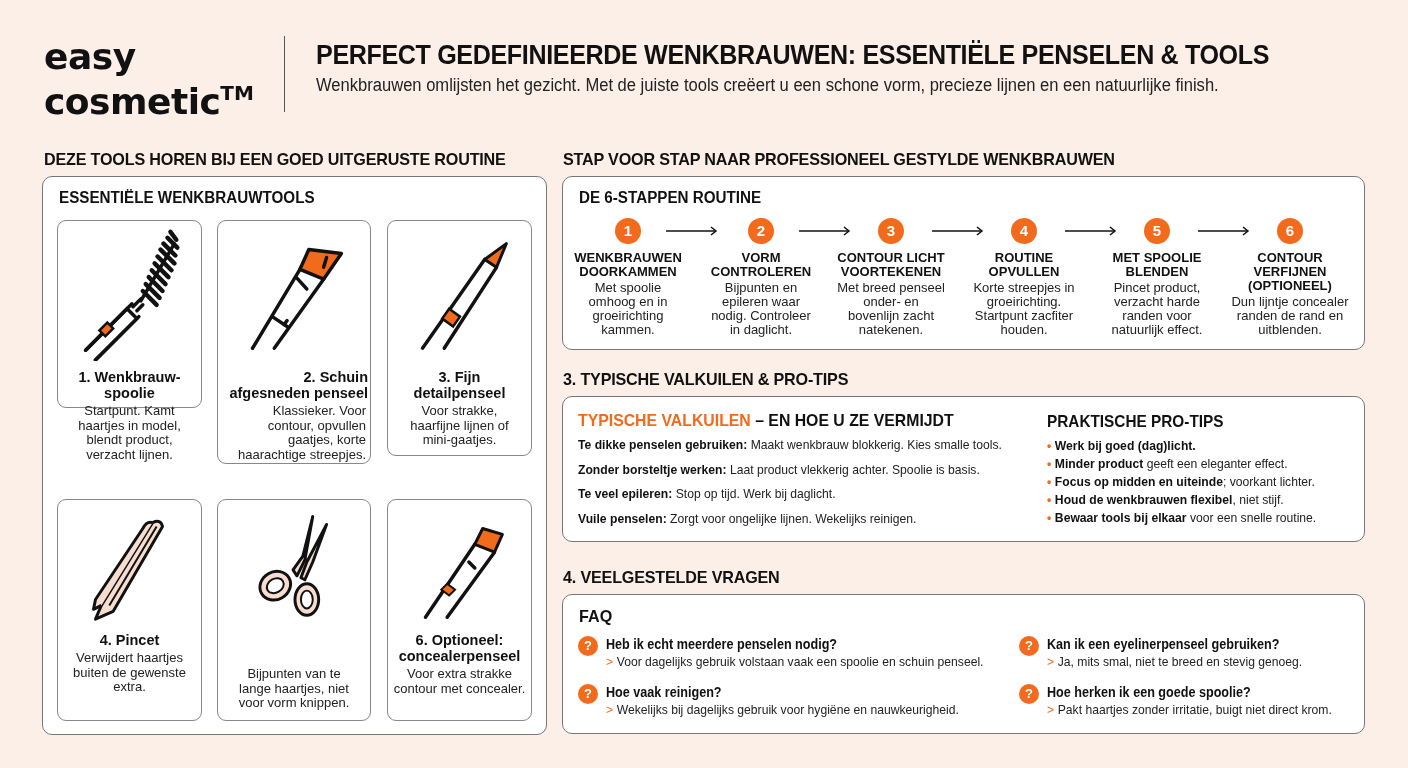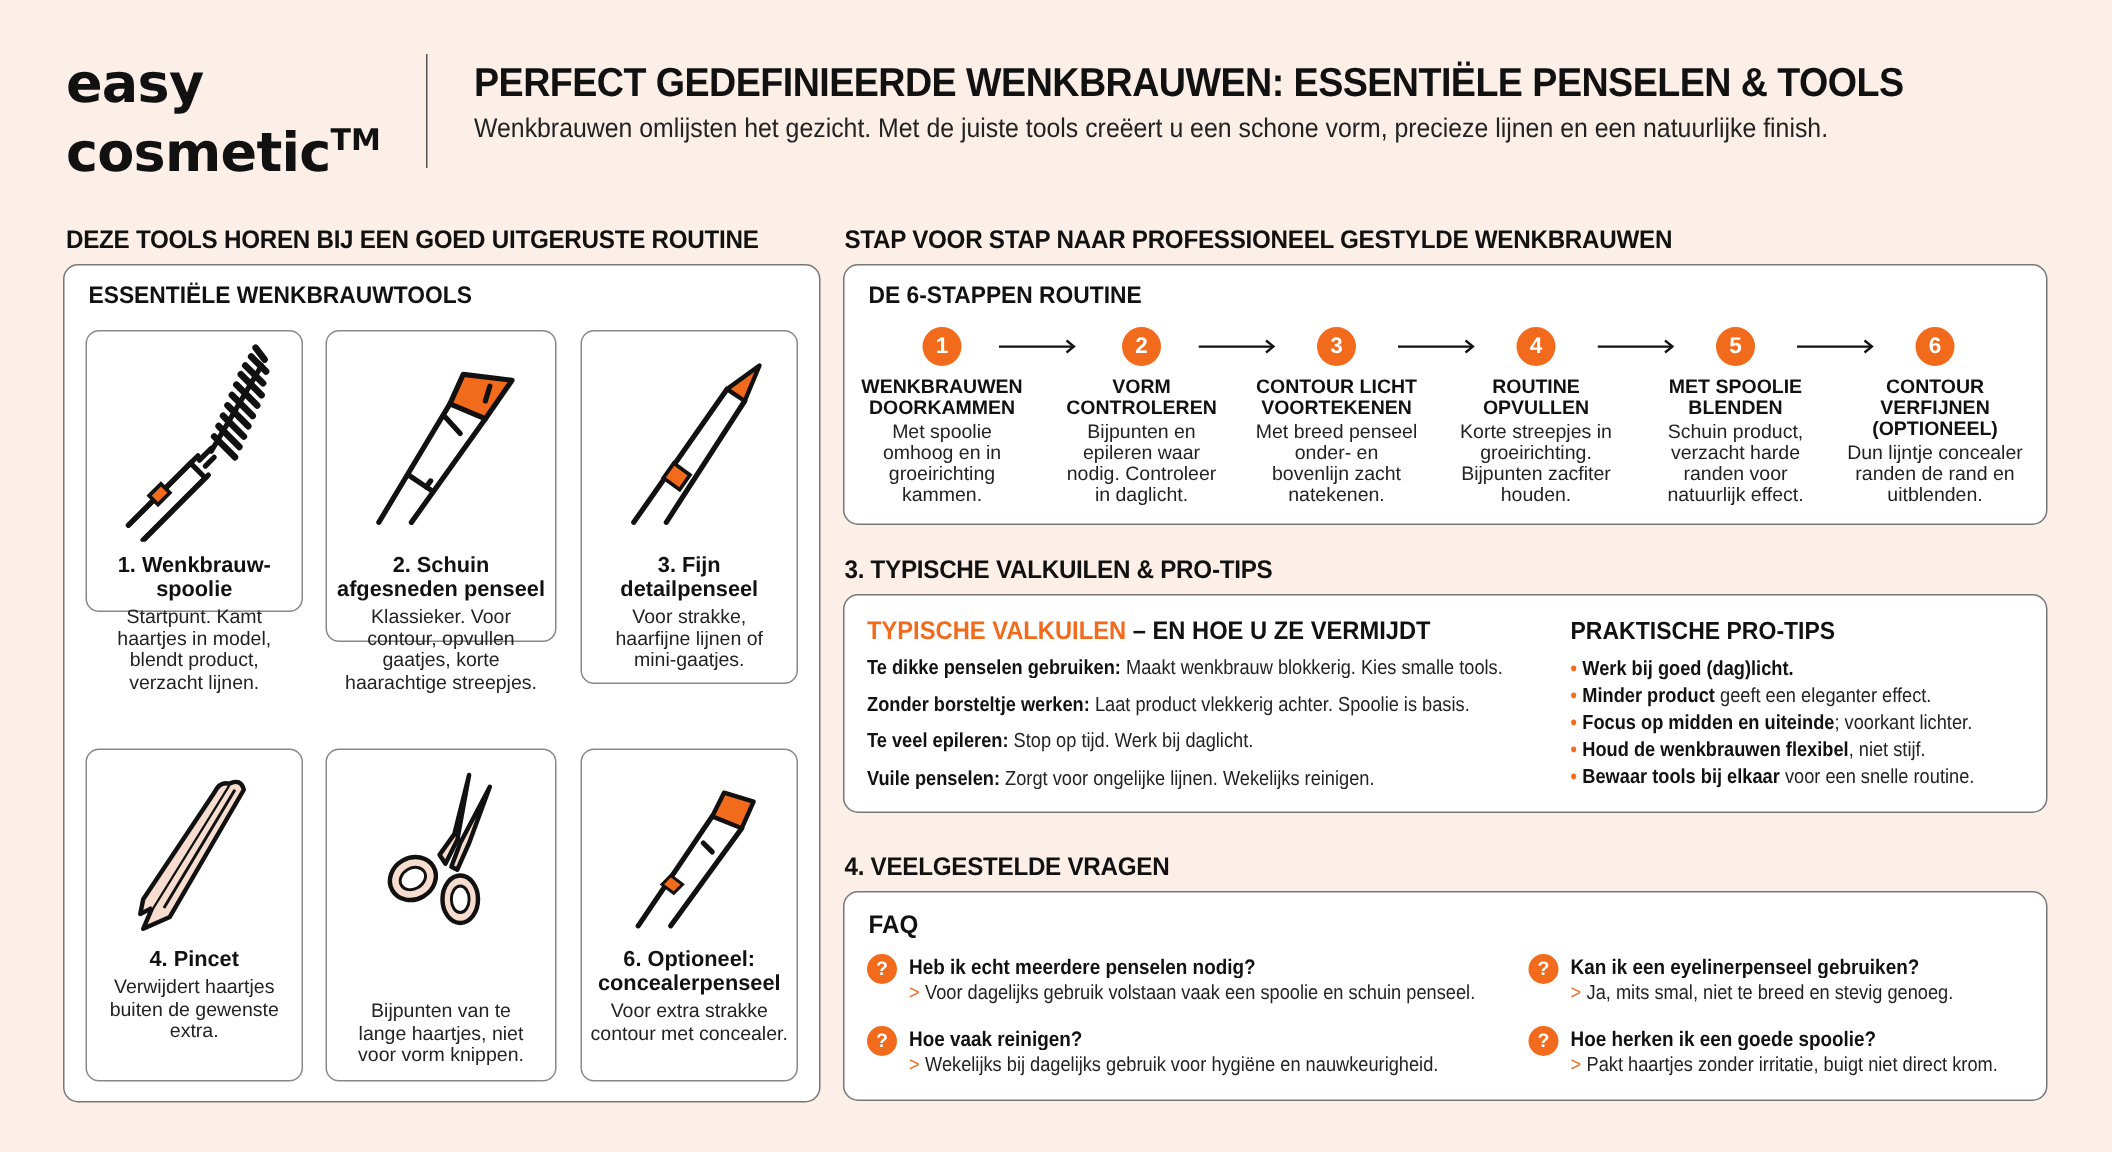--- a/index.html
+++ b/index.html
@@ -132,21 +132,21 @@
       <div>spoolie</div>
     </div>
   <div class="desc" style="top:183px;">
       <div>Startpunt. Kamt</div>
       <div>haartjes in model,</div>
       <div>blendt product,</div>
       <div>verzacht lijnen.</div>
     </div>
 </div>
 
-<div class="tool-card" style="left:217px; top:220px; height:208px; width:154px;">
+<div class="tool-card" style="left:217px; top:220px; height:244px; width:154px;text-align:right;">
   <div class="icon">
     <svg viewBox="0 0 154 140">
       <path d="M92 28 L125 32 L107 58 L83 48 Z" fill="#f26a1b" stroke="#111" stroke-width="3.5" stroke-linejoin="round"></path>
       <g stroke="#111" stroke-width="3.5" stroke-linecap="round" fill="none">
         <line x1="83" y1="48" x2="35" y2="128"></line>
         <line x1="107" y1="58" x2="57" y2="128"></line>
         <line x1="55" y1="96" x2="70" y2="106"></line>
         <line x1="80" y1="57" x2="90" y2="68"></line>
         <line x1="70" y1="100" x2="67" y2="104"></line>
         <line x1="110" y1="36" x2="107" y2="46"></line>
@@ -315,39 +315,39 @@
 
 <div class="step" style="left:959px;">
   <div class="step-num">4</div>
   <div class="step-title">
       <div>ROUTINE</div>
       <div>OPVULLEN</div>
     </div>
   <div class="step-desc">
       <div>Korte streepjes in</div>
       <div>groeirichting.</div>
-      <div>Bijpunten zacfiter</div>
+      <div>Startpunt zacfiter</div>
       <div>houden.</div>
     </div>
 </div>
 <div class="arrow" style="left:1065px;">
     <svg width="52" height="14">
       <line x1="0" y1="7" x2="50" y2="7" stroke="#111" stroke-width="1.5"></line>
       <path d="M45 3 L50 7 L45 11" fill="none" stroke="#111" stroke-width="1.5"></path>
     </svg>
   </div>
 
 <div class="step" style="left:1092px;">
   <div class="step-num">5</div>
   <div class="step-title">
       <div>MET SPOOLIE</div>
       <div>BLENDEN</div>
     </div>
   <div class="step-desc">
-      <div>Schuin product,</div>
+      <div>Pincet product,</div>
       <div>verzacht harde</div>
       <div>randen voor</div>
       <div>natuurlijk effect.</div>
     </div>
 </div>
 <div class="arrow" style="left:1198px;">
     <svg width="52" height="14">
       <line x1="0" y1="7" x2="50" y2="7" stroke="#111" stroke-width="1.5"></line>
       <path d="M45 3 L50 7 L45 11" fill="none" stroke="#111" stroke-width="1.5"></path>
     </svg>

